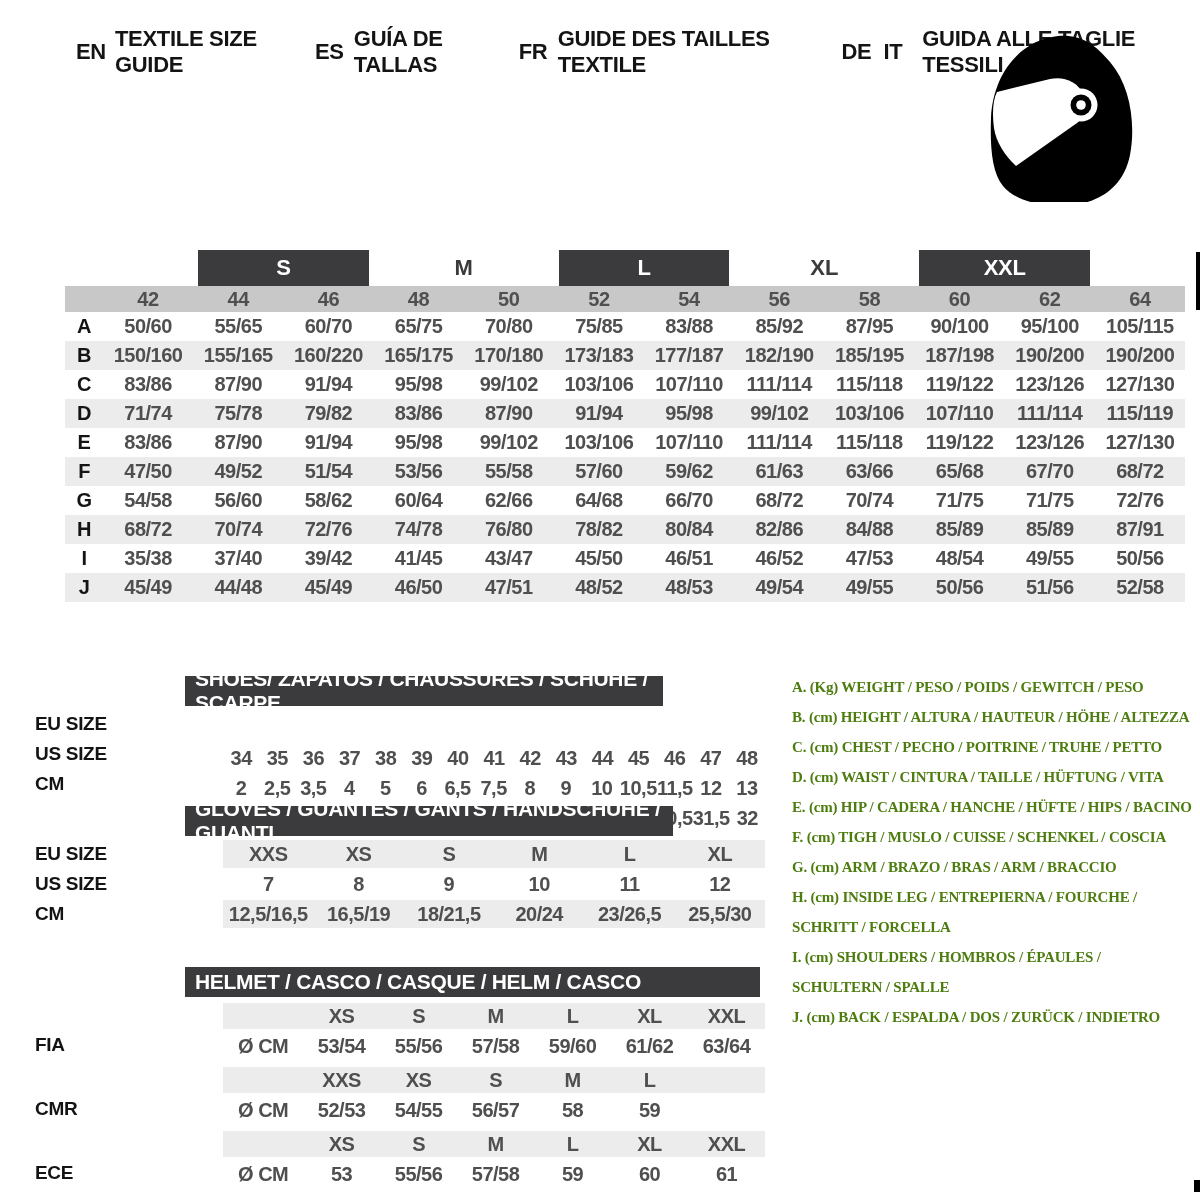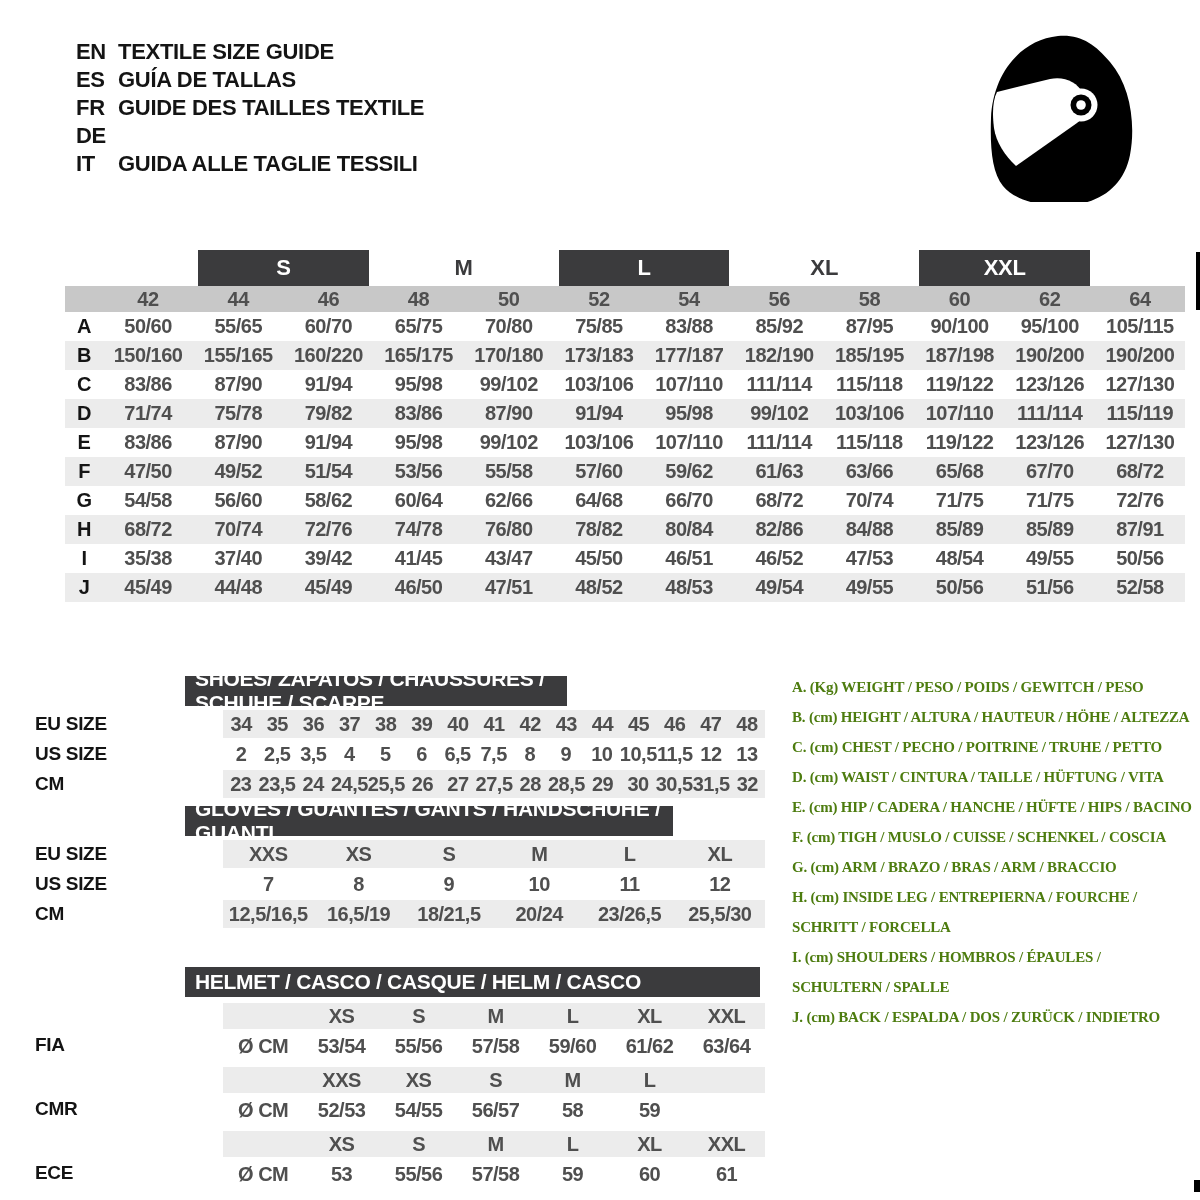--- a/index.html
+++ b/index.html
@@ -1,19 +1,19 @@
 <!DOCTYPE html>
 <html style="--bar: #3b3b3d; --band: #c8c8c8; --stripe: #ececec; --valtext: #4f4f4f;"><head>
 <meta charset="utf-8">
 <style>
   html,body{margin:0;padding:0;}
   .page{position:relative;width:1200px;height:1200px;background:#ffffff;overflow:hidden;
         font-family:"Liberation Sans",sans-serif;font-weight:700;color:#141414;}
   
-  .langs{position:absolute;left:76px;top:38px;display:flex;flex-direction:column;}
+  .langs{position:absolute;left:76px;top:38px;display:flex;flex-direction:row;}
   .lang-row{display:flex;height:28px;align-items:center;font-size:22px;letter-spacing:-0.3px;}
   .lang-code{width:42px;}
   
   .helmet-icon{position:absolute;left:980px;top:30px;width:160px;height:172px;}
   
   .main-table{position:absolute;left:65px;top:250px;width:1120px;}
   .grid{display:grid;grid-template-columns:38px repeat(12,1fr);}
   .sg-row{height:36px;}
   .sg-box{background:var(--bar);color:#ffffff;display:flex;align-items:center;justify-content:center;
           font-size:22px;margin:0 5px;letter-spacing:-0.3px;}
@@ -25,31 +25,31 @@
   .scell{text-align:center;line-height:29px;font-size:20px;white-space:nowrap;letter-spacing:-0.5px;}
   .letter{color:#141414;}
   .val{color:var(--valtext);}
   
   .sub{position:absolute;left:35px;width:730px;}
   .shoes{top:676px;}
   .gloves{top:806px;}
   .helmet{top:943px;margin-top:24px;}
   .bar{margin-left:150px;height:30px;background:var(--bar);color:#fff;font-size:21px;
        display:flex;align-items:center;padding-left:10px;box-sizing:border-box;letter-spacing:-0.3px;}
-  .shoes .bar{width:382px;}
+  .shoes .bar{width:478px;}
   .gloves .bar{width:488px;}
   .helmet .bar{width:575px;}
   .rows{margin-top:4px;}
   .subrow{display:flex;height:28px;margin-top:2px;gap:48px;}
   .row-label{width:150px;font-size:19px;line-height:28px;letter-spacing:-0.3px;}
   .vals{width:580px;display:grid;}
   .vals.stripe{background:var(--stripe);}
   .vcell{text-align:center;line-height:28px;font-size:20px;color:var(--valtext);
          white-space:nowrap;letter-spacing:-0.5px;}
-  .cols15{grid-template-columns:repeat(15,1fr);}
+  .cols15{grid-template-columns:repeat(15,1fr);margin-top:34px;}
   .cols6{grid-template-columns:repeat(6,1fr);}
   .hgrid{grid-template-columns:80px repeat(6,1fr);}
   .hgroup{margin-top:6px;}
   .hgroup .subrow.sizes{height:26px;margin-top:0;}
   .hgroup .subrow.values{height:30px;margin-top:2px;}
   .hgroup .sizes .vcell{line-height:26px;}
   .hgroup .values .vcell{line-height:30px;}
   
   .legend{position:absolute;left:792px;top:672px;width:408px;}
   .legend-item{font-size:15px;line-height:30px;white-space:pre-line;letter-spacing:-0.2px;color:#4d7c0f;font-family:Liberation Serif, serif;}

